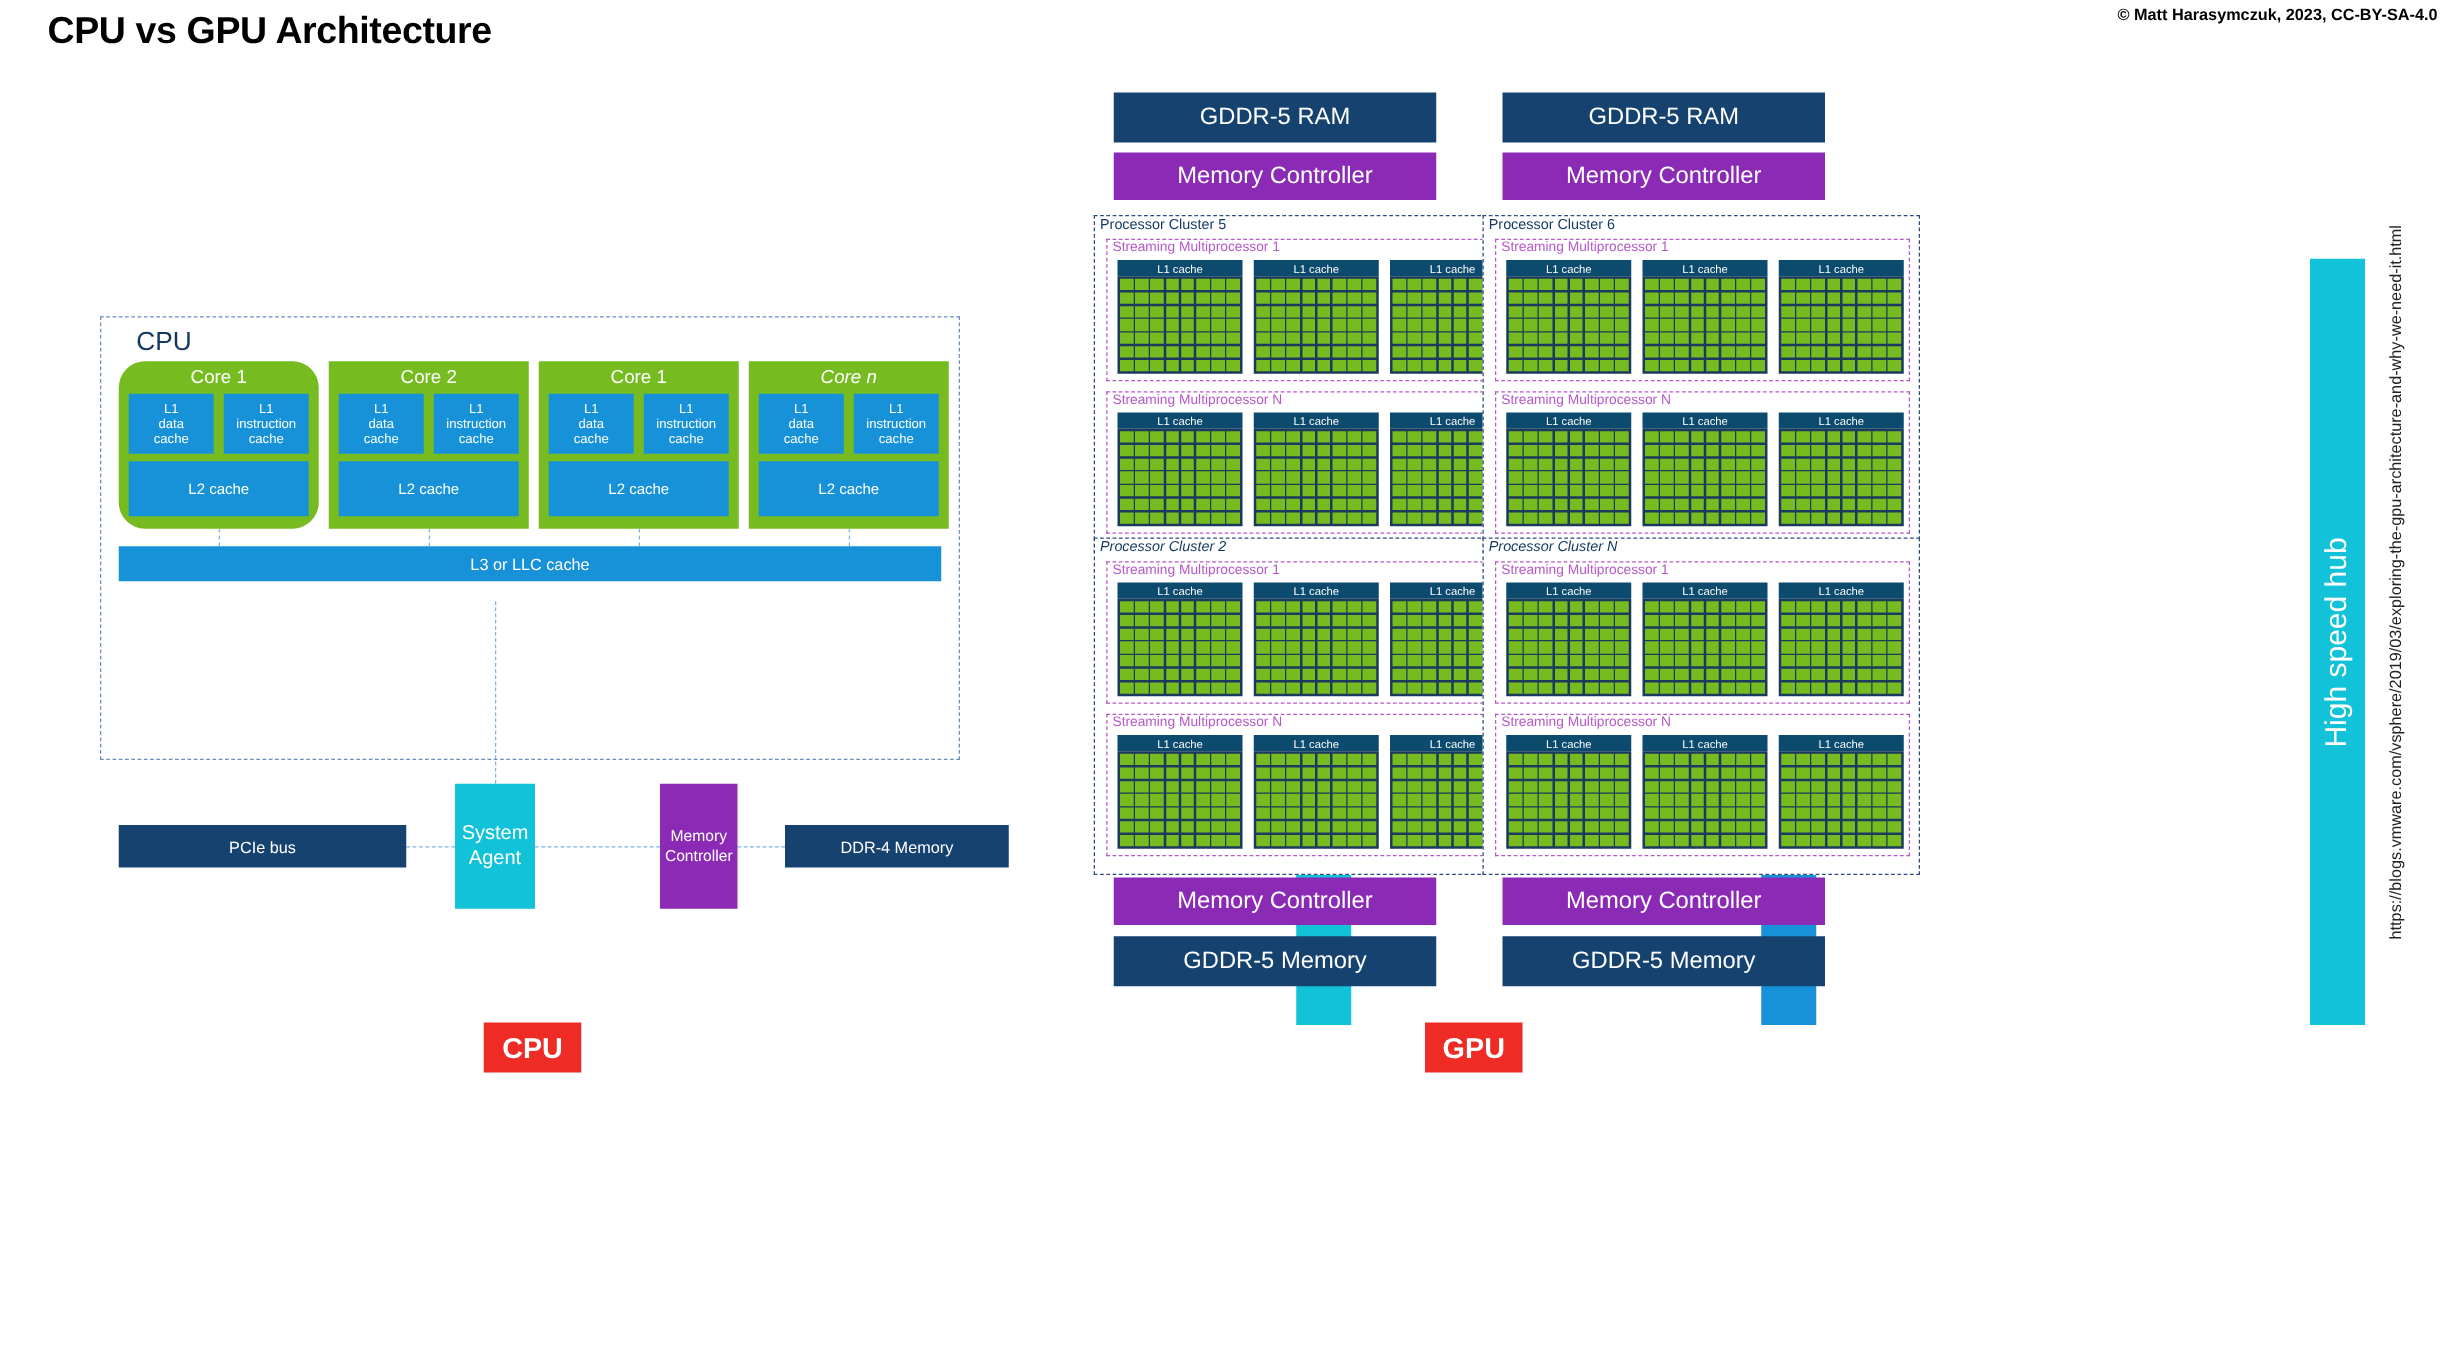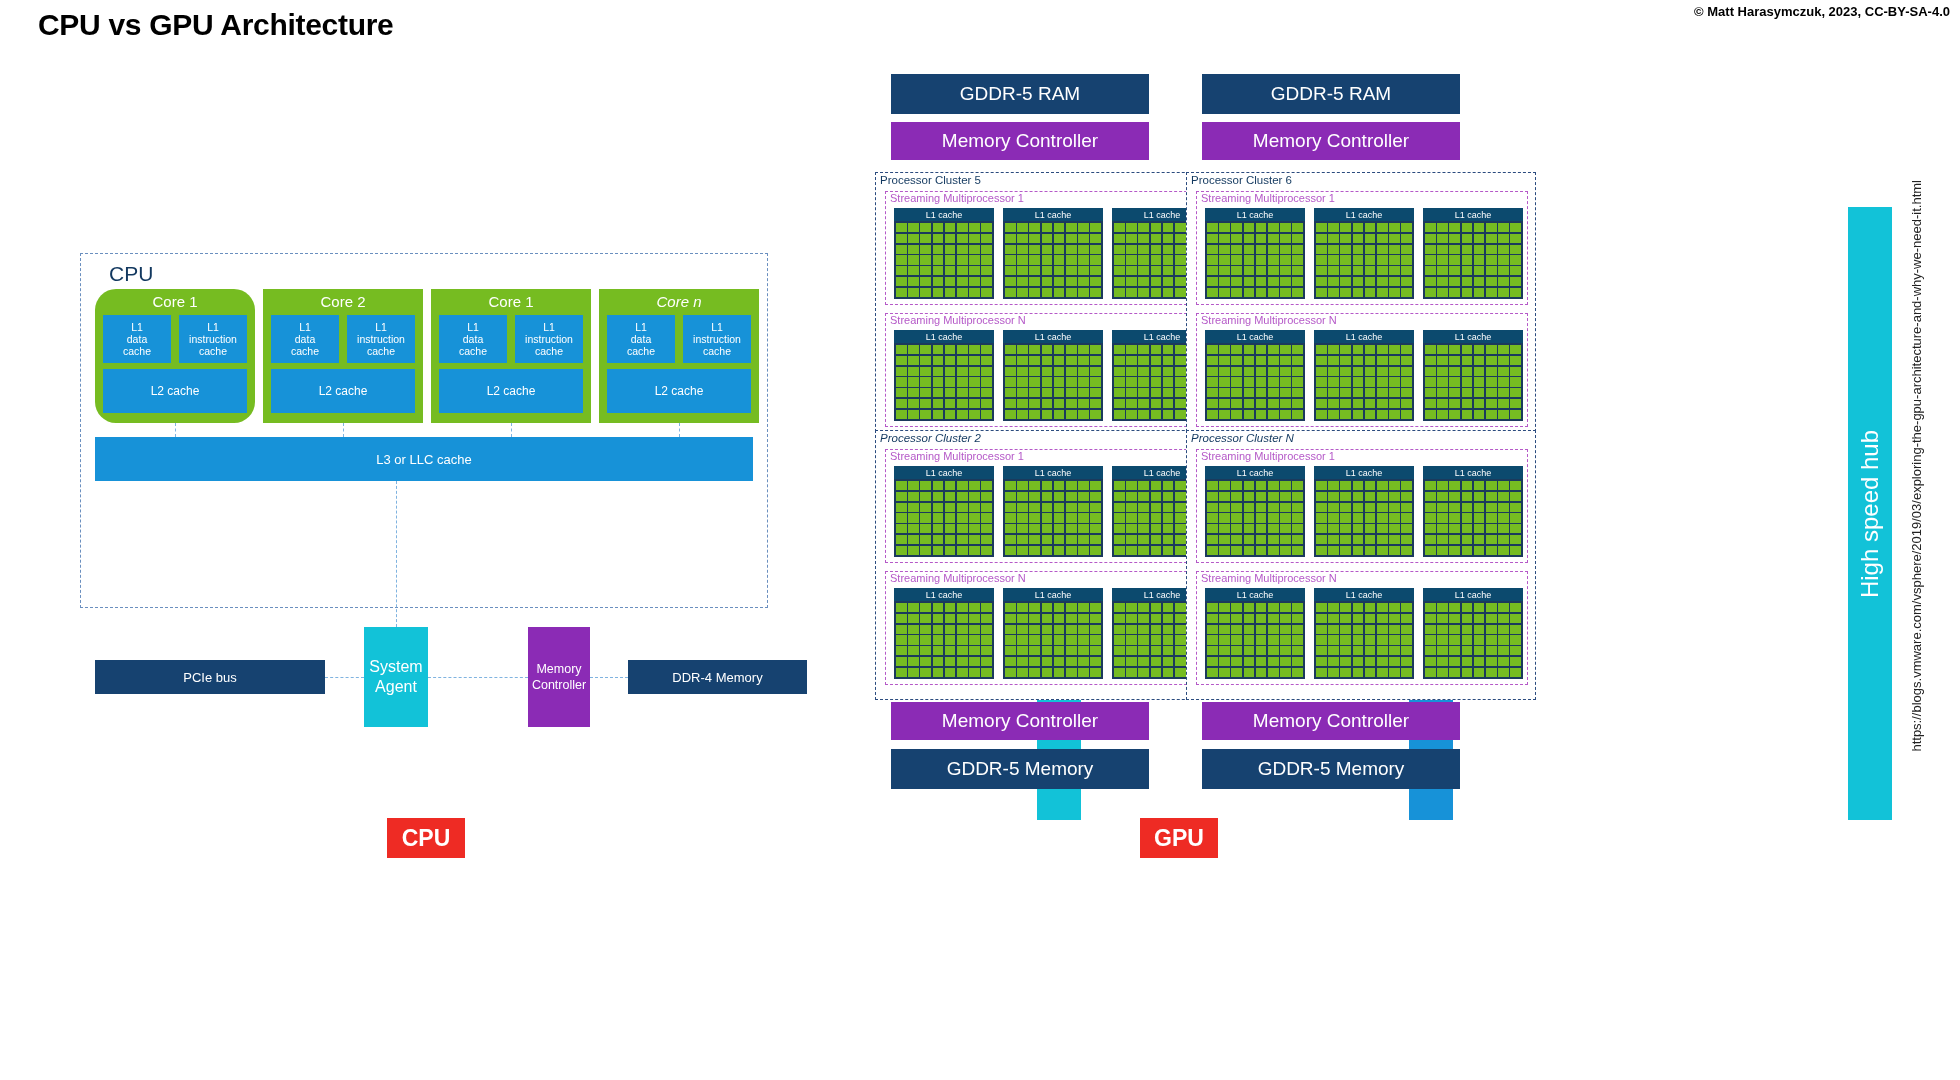--- a/index.html
+++ b/index.html
@@ -48,21 +48,21 @@
   .l1box{
     position:absolute;top:26px;width:68px;height:48px;background:#1792D8;
     color:#fff;font-size:10.5px;line-height:12px;
     display:flex;align-items:center;justify-content:center;text-align:center;
   }
   .l2box{
     position:absolute;left:8px;top:80px;width:144px;height:44px;background:#1792D8;
     color:#fff;font-size:12px;display:flex;align-items:center;justify-content:center;
   }
   #l3-cache{
-    left:79px;top:437px;width:658px;height:44px;background:#1792D8;
+    left:79px;top:437px;width:658px;height:28px;background:#1792D8;
     color:#fff;font-size:13px;
   }
   .cpu-connector{
     position:absolute;width:0;border-left:1px dashed #7FB3E0;
   }
   #pcie-bus{left:79px;top:660px;width:230px;height:34px;font-size:13px;}
   #system-agent{left:348px;top:627px;width:64px;height:100px;font-size:16px;line-height:20px;}
   #mem-ctrl-cpu{left:512px;top:627px;width:62px;height:100px;font-size:12.5px;line-height:16px;}
   #ddr4{left:612px;top:660px;width:179px;height:34px;font-size:13px;}
   .hline{position:absolute;height:0;border-top:1px dashed #7FB3E0;}

